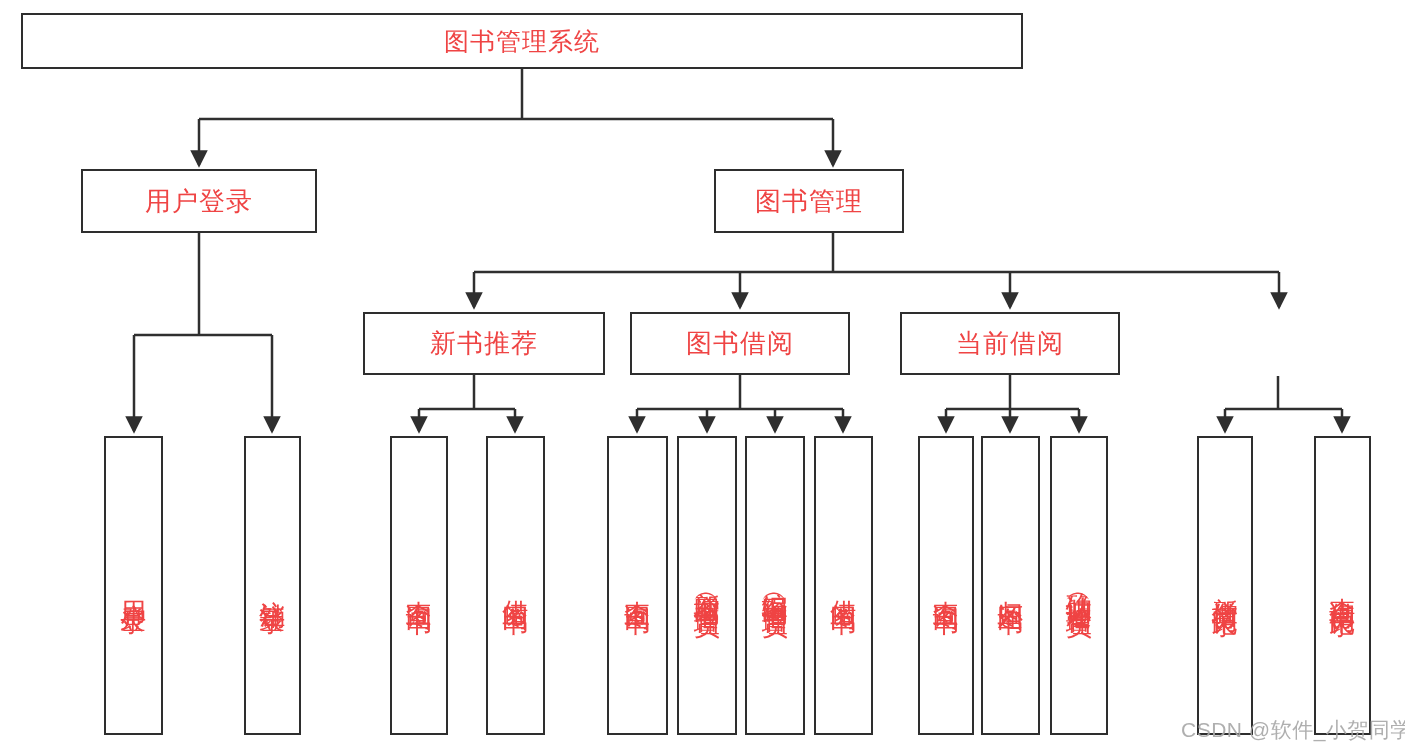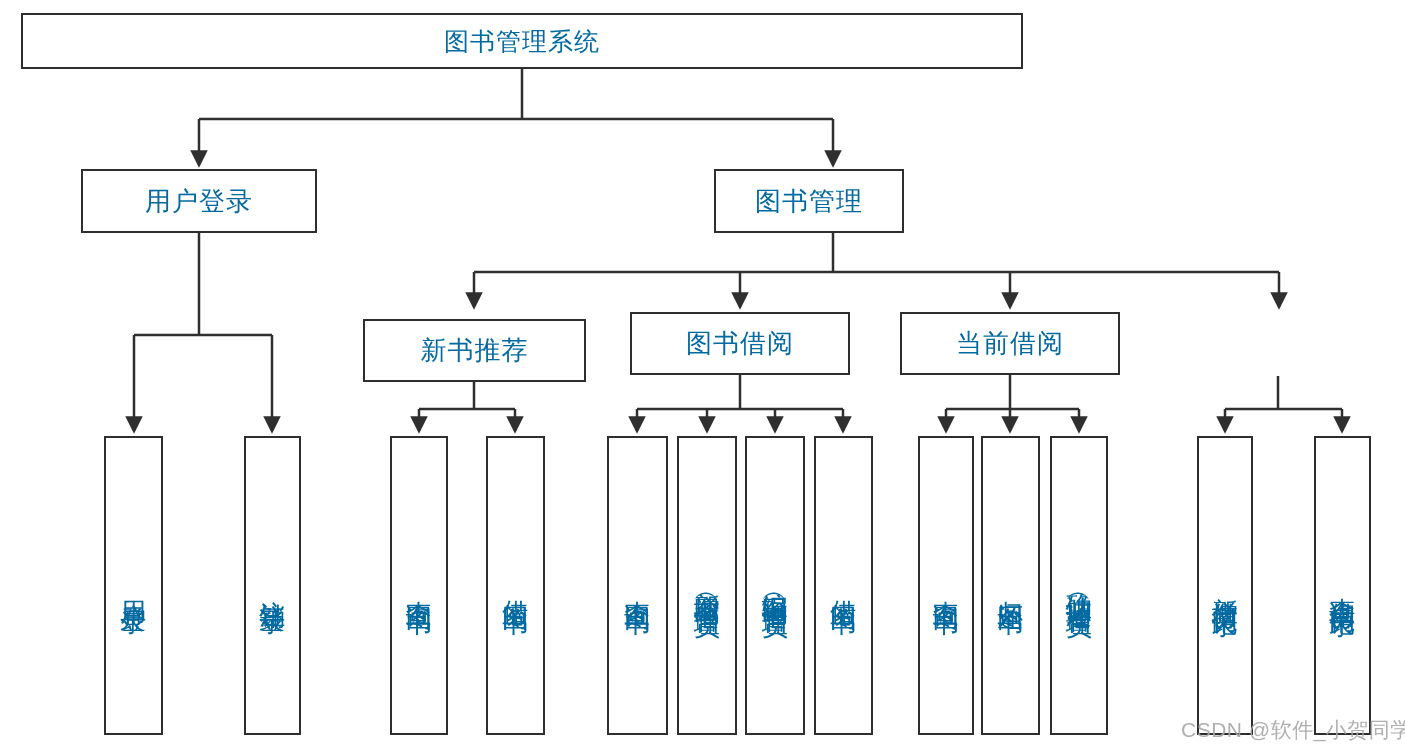--- a/index.html
+++ b/index.html
@@ -23,21 +23,21 @@
     z-index: 1;
   }
   .box {
     position: absolute;
     background: #ffffff;
     border: 2.5px solid #2e2e2e;
     box-sizing: border-box;
     display: flex;
     align-items: center;
     justify-content: center;
-    color: #0369a1;
+    color: #ef4444;
     z-index: 2;
   }
   .box .lbl {
     font-size: 26px;
     letter-spacing: 1px;
     white-space: nowrap;
   }
   .box.root .lbl { font-size: 25px; }
   .box.v .lbl {
     writing-mode: vertical-rl;
@@ -117,21 +117,21 @@
     <span class="lbl">图书管理系统</span>
   </div>
 
   <div class="box" style="left:81px; top:169px; width:236px; height:64px;">
     <span class="lbl">用户登录</span>
   </div>
   <div class="box" style="left:714px; top:169px; width:190px; height:64px;">
     <span class="lbl">图书管理</span>
   </div>
 
-  <div class="box" style="left:363px; top:319px; width:223px; height:63px;">
+  <div class="box" style="left:363px; top:312px; width:242px; height:63px;">
     <span class="lbl">新书推荐</span>
   </div>
   <div class="box" style="left:630px; top:312px; width:220px; height:63px;">
     <span class="lbl">图书借阅</span>
   </div>
   <div class="box" style="left:900px; top:312px; width:220px; height:63px;">
     <span class="lbl">当前借阅</span>
   </div>
 
   <div class="box v" style="left:104px; top:436px; width:59px; height:299px;">

